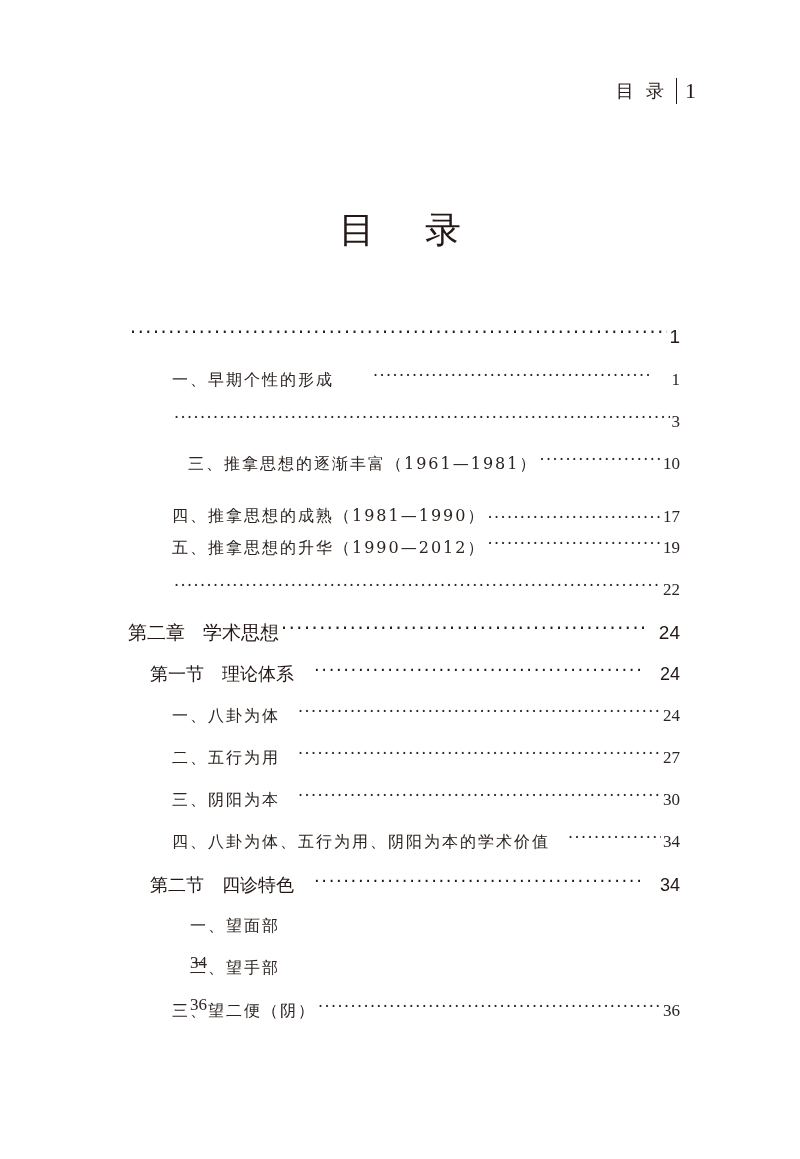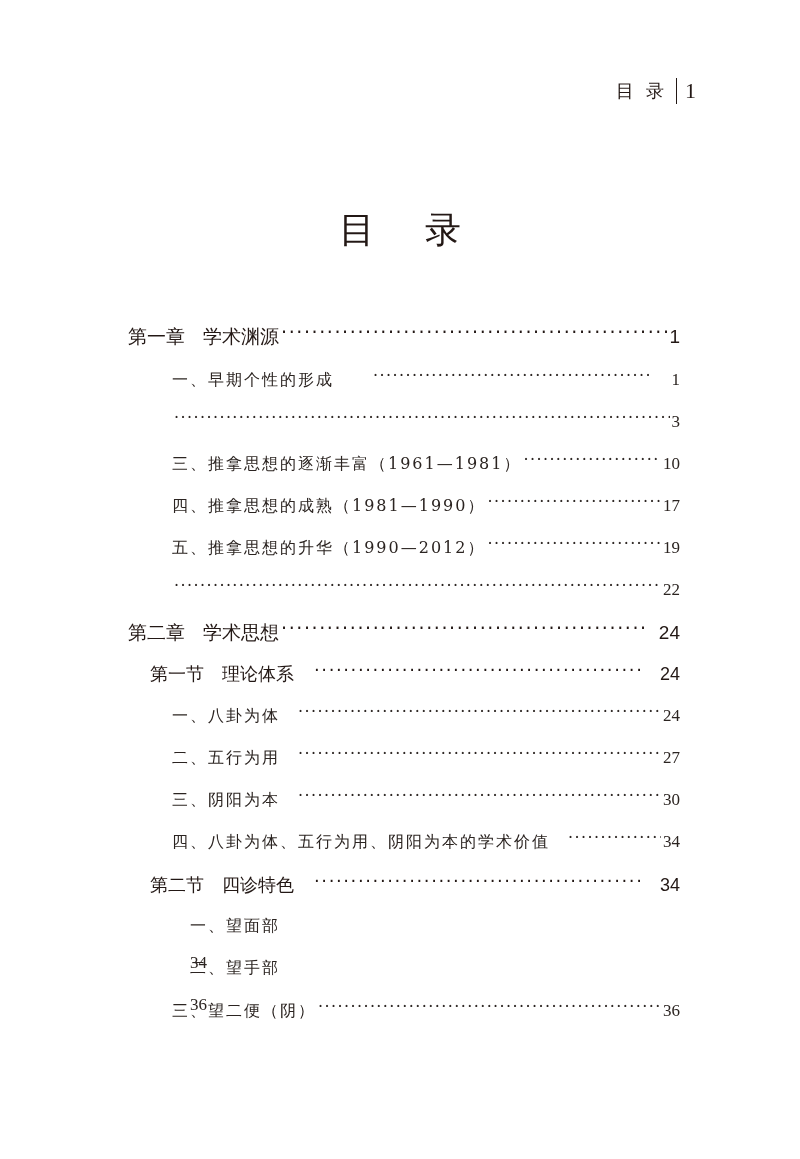--- a/index.html
+++ b/index.html
@@ -119,43 +119,42 @@
   <span class="hdr-title">目录</span>
   <span class="hdr-sep"></span>
   <span class="hdr-page">1</span>
 </div>
 
 <div class="page-title">目录</div>
 
 <div class="toc">
 
   <div class="toc-entry lvl-chapter" style="top:6px;">
-    <span class="label"><span>第一章</span><span class="gap"></span><span>学术渊源</span></span>
     <span class="leader"></span>
     <span class="page">1</span>
   </div>
 
   <div class="toc-entry lvl-item" style="top:51px;gap:21px;">
     <span class="label"><span>一、</span><span>早期个性的形成</span></span>
     <span class="leader" style="margin-left:18px;"></span>
     <span class="page">1</span>
   </div>
 
   <div class="toc-entry lvl-item" style="top:93px;">
     <span class="leader"></span>
     <span class="page">3</span>
   </div>
 
-  <div class="toc-entry lvl-item" style="top:135px;">
+  <div class="toc-entry lvl-item" style="top:135px;margin-left:16px;">
     <span class="label"><span>三、</span><span>推拿思想的逐渐丰富（1961—1981）</span></span>
     <span class="leader"></span>
     <span class="page">10</span>
   </div>
 
-  <div class="toc-entry lvl-item" style="top:177px;">
+  <div class="toc-entry lvl-item" style="top:188px;align-items:flex-end;">
     <span class="label"><span>四、</span><span>推拿思想的成熟（1981—1990）</span></span>
     <span class="leader"></span>
     <span class="page">17</span>
   </div>
 
   <div class="toc-entry lvl-item" style="top:219px;">
     <span class="label"><span>五、</span><span>推拿思想的升华（1990—2012）</span></span>
     <span class="leader"></span>
     <span class="page">19</span>
   </div>

